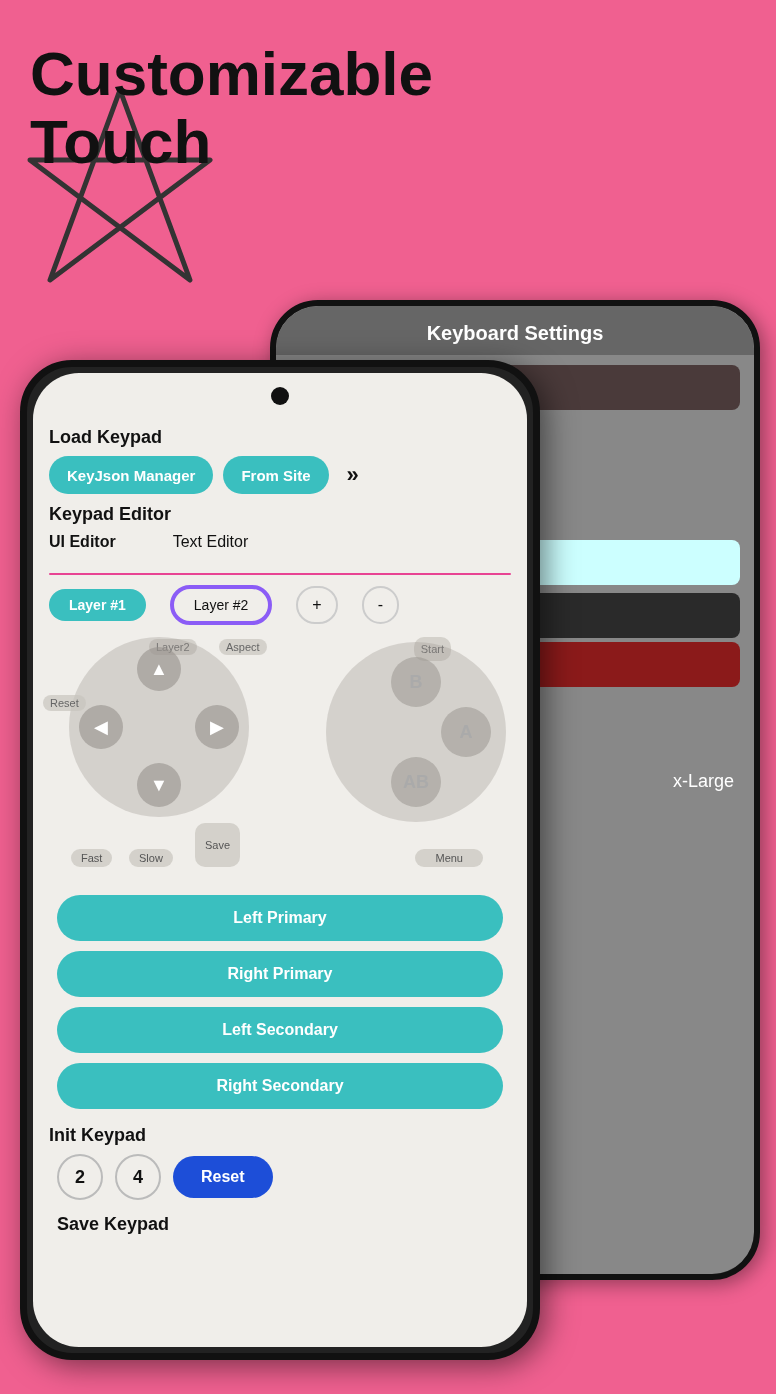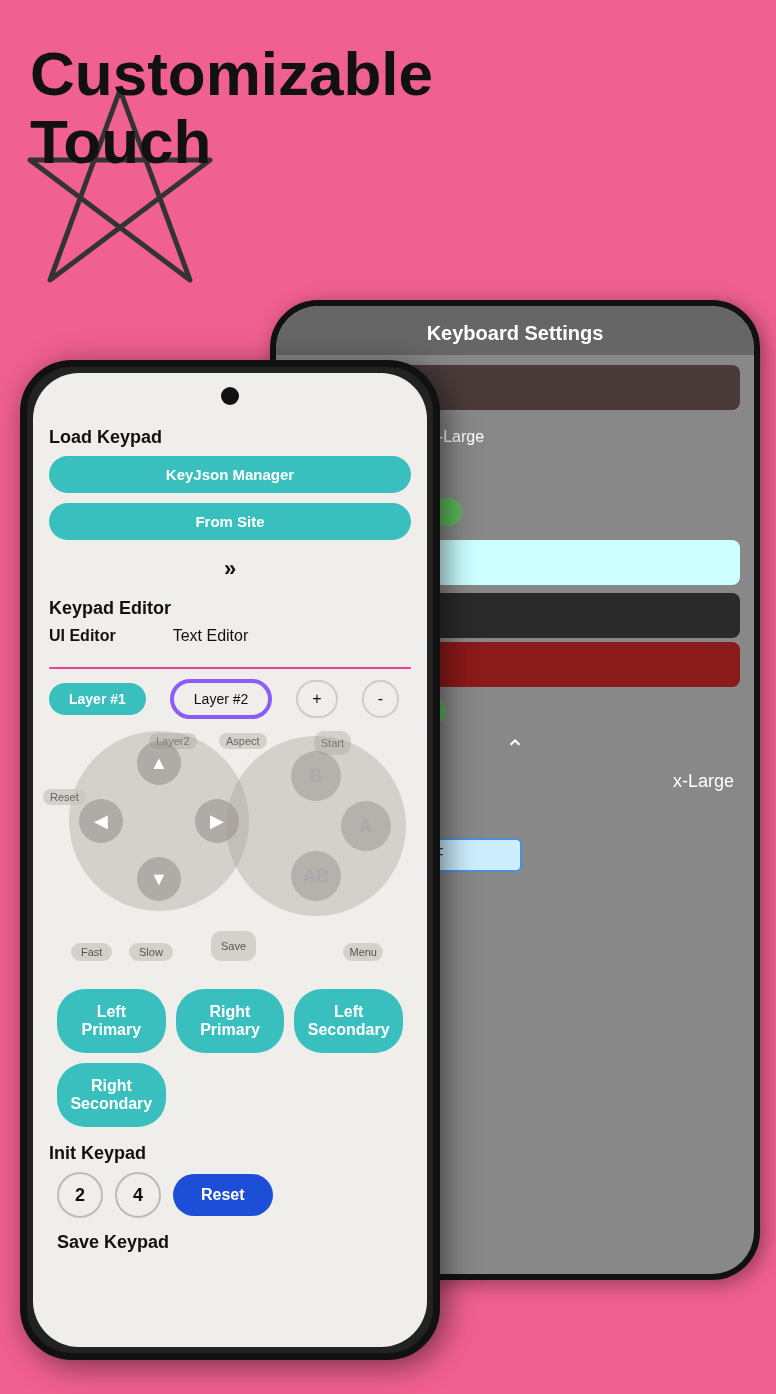--- a/index.html
+++ b/index.html
@@ -200,21 +200,21 @@
       padding: 6px 10px;
       border-radius: 6px;
       width: 110px;
     }
 
     
     .phone-front {
       position: absolute;
       top: 360px;
       left: 20px;
-      width: 420px;
+      width: 520px;
       height: 1000px;
       background: #222;
       border-radius: 52px;
       border: 7px solid #111;
       z-index: 8;
       overflow: hidden;
       box-shadow: 6px 6px 30px rgba(0,0,0,0.5);
     }
 
     .phone-front-screen {
@@ -251,21 +251,20 @@
       font-weight: bold;
       color: #111;
       margin-bottom: 8px;
     }
 
     .btn-row {
       display: flex;
       gap: 10px;
       margin-bottom: 10px;
       flex-wrap: wrap;
-      flex-direction: column;
     }
 
     .teal-btn {
       background: #3ABFBF;
       color: #fff;
       border: none;
       border-radius: 22px;
       padding: 10px 18px;
       font-size: 15px;
       font-weight: bold;
@@ -426,21 +425,21 @@
       cursor: pointer;
     }
 
     .ab-B { top: 10px; left: 50%; transform: translateX(-50%); }
     .ab-A { right: 10px; top: 50%; transform: translateY(-50%); }
     .ab-AB { bottom: 10px; left: 50%; transform: translateX(-50%); }
 
     
     .bottom-btn-grid {
       display: grid;
-      grid-template-columns: 1fr 1fr 1fr;
+      grid-template-columns: 1fr;
       gap: 10px;
       padding: 0 8px;
       margin-bottom: 16px;
     }
 
     .big-teal-btn {
       background: #3ABFBF;
       color: #fff;
       border: none;
       border-radius: 28px;
@@ -600,22 +599,22 @@
 
         <div class="abab-container">
           <div class="abab-circle"></div>
           <div class="ab-btn ab-B">B</div>
           <div class="ab-btn ab-A">A</div>
           <div class="ab-btn ab-AB">AB</div>
         </div>
 
         <div style="position:absolute; bottom:20px; left:22px; font-size:11px; color:#555; background:rgba(200,196,190,0.7); border-radius:10px; padding:3px 10px; cursor:pointer;">Fast</div>
         <div style="position:absolute; bottom:20px; left:80px; font-size:11px; color:#555; background:rgba(200,196,190,0.7); border-radius:10px; padding:3px 10px; cursor:pointer;">Slow</div>
-        <div style="position:absolute; bottom:20px; left:162px; font-size:11px; color:#555; background:rgba(200,196,190,0.7); border-radius:10px; padding:9px 10px; cursor:pointer;">Save</div>
-        <div style="position:absolute; bottom:20px; right:28px; font-size:11px; color:#555; background:rgba(200,196,190,0.7); border-radius:10px; padding:3px 6px; cursor:pointer;">Menu</div>
+        <div style="position:absolute; bottom:20px; left:146px; font-size:11px; color:#555; background:rgba(200,196,190,0.7); border-radius:10px; padding:16px 10px; cursor:pointer;">Save</div>
+        <div style="position:absolute; bottom:20px; right:28px; font-size:11px; color:#555; background:rgba(200,196,190,0.7); border-radius:10px; padding:3px 20px; cursor:pointer;">Menu</div>
       </div>
 
       <div class="bottom-btn-grid">
         <button class="big-teal-btn">Left Primary</button>
         <button class="big-teal-btn">Right Primary</button>
         <button class="big-teal-btn">Left Secondary</button>
         <button class="big-teal-btn">Right Secondary</button>
       </div>
 
       <div class="section-title">Init Keypad</div>

